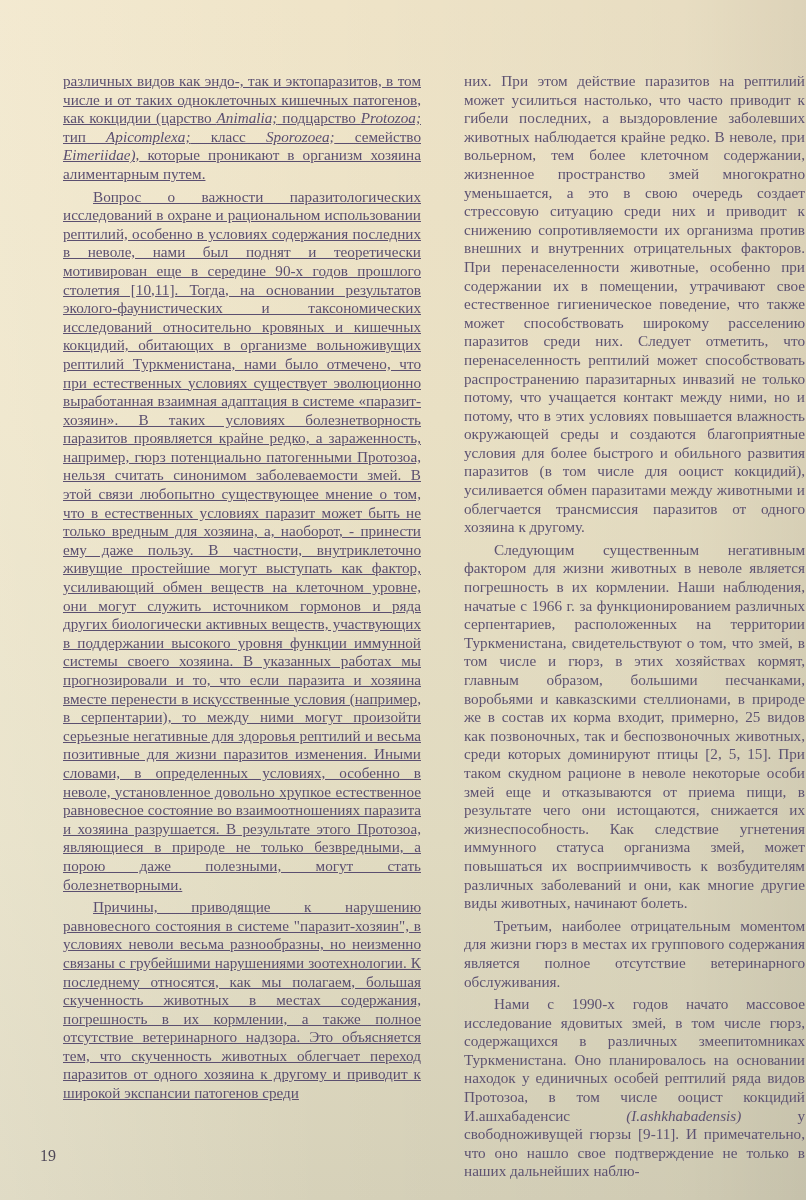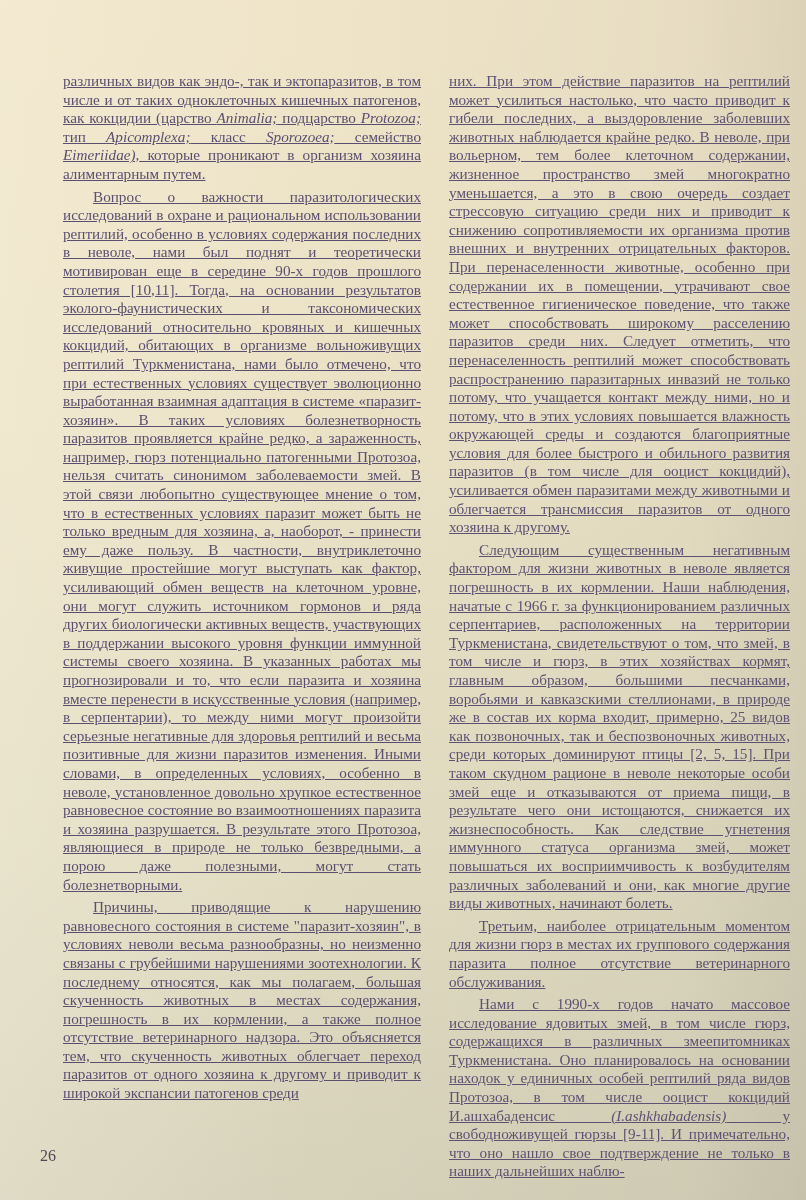--- a/index.html
+++ b/index.html
@@ -29,24 +29,23 @@
     text-align: justify;
     hyphens: manual;
   }
   .col-left {
     left: 63px;
     width: 358px;
     color: #5b4f70;
     text-decoration: underline;
   }
   .col-right {
-    left: 449px;
+    left: 464px;
     width: 341px;
     color: #5d5272;
-    text-decoration: underline;
   }
   .col-right .para:first-child,
   .col-left .para:first-child {
     text-indent: 0;
   }
   .para {
     margin: 0 0 4px 0;
     text-indent: 30px;
   }
   .para.cont {
@@ -70,17 +69,17 @@
 
 <div class="column col-left">
   <p class="para cont"><span>различных видов как эндо-, так и эктопаразитов, в том числе и от таких одноклеточных кишечных патогенов, как кокцидии (царство </span><span class="lat">Animalia;</span><span> подцарство </span><span class="lat">Protozoa;</span><span> тип </span><span class="lat">Apicomplexa;</span><span> класс </span><span class="lat">Sporozoea;</span><span> семейство </span><span class="lat">Eimeriidae),</span><span> которые проникают в организм хозяина алиментарным путем.</span></p>
   <p class="para">Вопрос о важности паразитологических исследований в охране и рациональном использовании рептилий, особенно в условиях содержания последних в неволе, нами был поднят и теоретически мотивирован еще в середине 90-х годов прошлого столетия [10,11]. Тогда, на основании результатов эколого-фаунистических и таксономических исследований относительно кровяных и кишечных кокцидий, обитающих в организме вольноживущих рептилий Туркменистана, нами было отмечено, что при естественных условиях существует эволюционно выработанная взаимная адаптация в системе «паразит-хозяин». В таких условиях болезнетворность паразитов проявляется крайне редко, а зараженность, например, гюрз потенциально патогенными Протозоа, нельзя считать синонимом заболеваемости змей. В этой связи любопытно существующее мнение о том, что в естественных условиях паразит может быть не только вредным для хозяина, а, наоборот, - принести ему даже пользу. В частности, внутриклеточно живущие простейшие могут выступать как фактор, усиливающий обмен веществ на клеточном уровне, они могут служить источником гормонов и ряда других биологически активных веществ, участвующих в поддержании высокого уровня функции иммунной системы своего хозяина. В указанных работах мы прогнозировали и то, что если паразита и хозяина вместе перенести в искусственные условия (например, в серпентарии), то между ними могут произойти серьезные негативные для здоровья рептилий и весьма позитивные для жизни паразитов изменения. Иными словами, в определенных условиях, особенно в неволе, установленное довольно хрупкое естественное равновесное состояние во взаимоотношениях паразита и хозяина разрушается. В результате этого Протозоа, являющиеся в природе не только безвредными, а порою даже полезными, могут стать болезнетворными.</p>
   <p class="para">Причины, приводящие к нарушению равновесного состояния в системе "паразит-хозяин", в условиях неволи весьма разнообразны, но неизменно связаны с грубейшими нарушениями зоотехнологии. К последнему относятся, как мы полагаем, большая скученность животных в местах содержания, погрешность в их кормлении, а также полное отсутствие ветеринарного надзора. Это объясняется тем, что скученность животных облегчает переход паразитов от одного хозяина к другому и приводит к широкой экспансии патогенов среди</p>
 </div>
 
 <div class="column col-right">
   <p class="para cont">них. При этом действие паразитов на рептилий может усилиться настолько, что часто приводит к гибели последних, а выздоровление заболевших животных наблюдается крайне редко. В неволе, при вольерном, тем более клеточном содержании, жизненное пространство змей многократно уменьшается, а это в свою очередь создает стрессовую ситуацию среди них и приводит к снижению сопротивляемости их организма против внешних и внутренних отрицательных факторов. При перенаселенности животные, особенно при содержании их в помещении, утрачивают свое естественное гигиеническое поведение, что также может способствовать широкому расселению паразитов среди них. Следует отметить, что перенаселенность рептилий может способствовать распространению паразитарных инвазий не только потому, что учащается контакт между ними, но и потому, что в этих условиях повышается влажность окружающей среды и создаются благоприятные условия для более быстрого и обильного развития паразитов (в том числе для ооцист кокцидий), усиливается обмен паразитами между животными и облегчается трансмиссия паразитов от одного хозяина к другому.</p>
   <p class="para">Следующим существенным негативным фактором для жизни животных в неволе является погрешность в их кормлении. Наши наблюдения, начатые с 1966 г. за функционированием различных серпентариев, расположенных на территории Туркменистана, свидетельствуют о том, что змей, в том числе и гюрз, в этих хозяйствах кормят, главным образом, большими песчанками, воробьями и кавказскими стеллионами, в природе же в состав их корма входит, примерно, 25 видов как позвоночных, так и беспозвоночных животных, среди которых доминируют птицы [2, 5, 15]. При таком скудном рационе в неволе некоторые особи змей еще и отказываются от приема пищи, в результате чего они истощаются, снижается их жизнеспособность. Как следствие угнетения иммунного статуса организма змей, может повышаться их восприимчивость к возбудителям различных заболеваний и они, как многие другие виды животных, начинают болеть.</p>
-  <p class="para">Третьим, наиболее отрицательным моментом для жизни гюрз в местах их группового содержания паразита полное отсутствие ветеринарного обслуживания.</p>
+  <p class="para">Третьим, наиболее отрицательным моментом для жизни гюрз в местах их группового содержания является полное отсутствие ветеринарного обслуживания.</p>
   <p class="para"><span>Нами с 1990-х годов начато массовое исследование ядовитых змей, в том числе гюрз, содержащихся в различных змеепитомниках Туркменистана. Оно планировалось на основании находок у единичных особей рептилий ряда видов Протозоа, в том числе ооцист кокцидий И.ашхабаденсис </span><span class="lat">(I.ashkhabadensis)</span><span> у свободноживущей гюрзы [9-11]. И примечательно, что оно нашло свое подтверждение не только в наших дальнейших наблю-</span></p>
 </div>
 
-<div class="page-number">26</div>
+<div class="page-number">19</div>
 
 </body></html>

